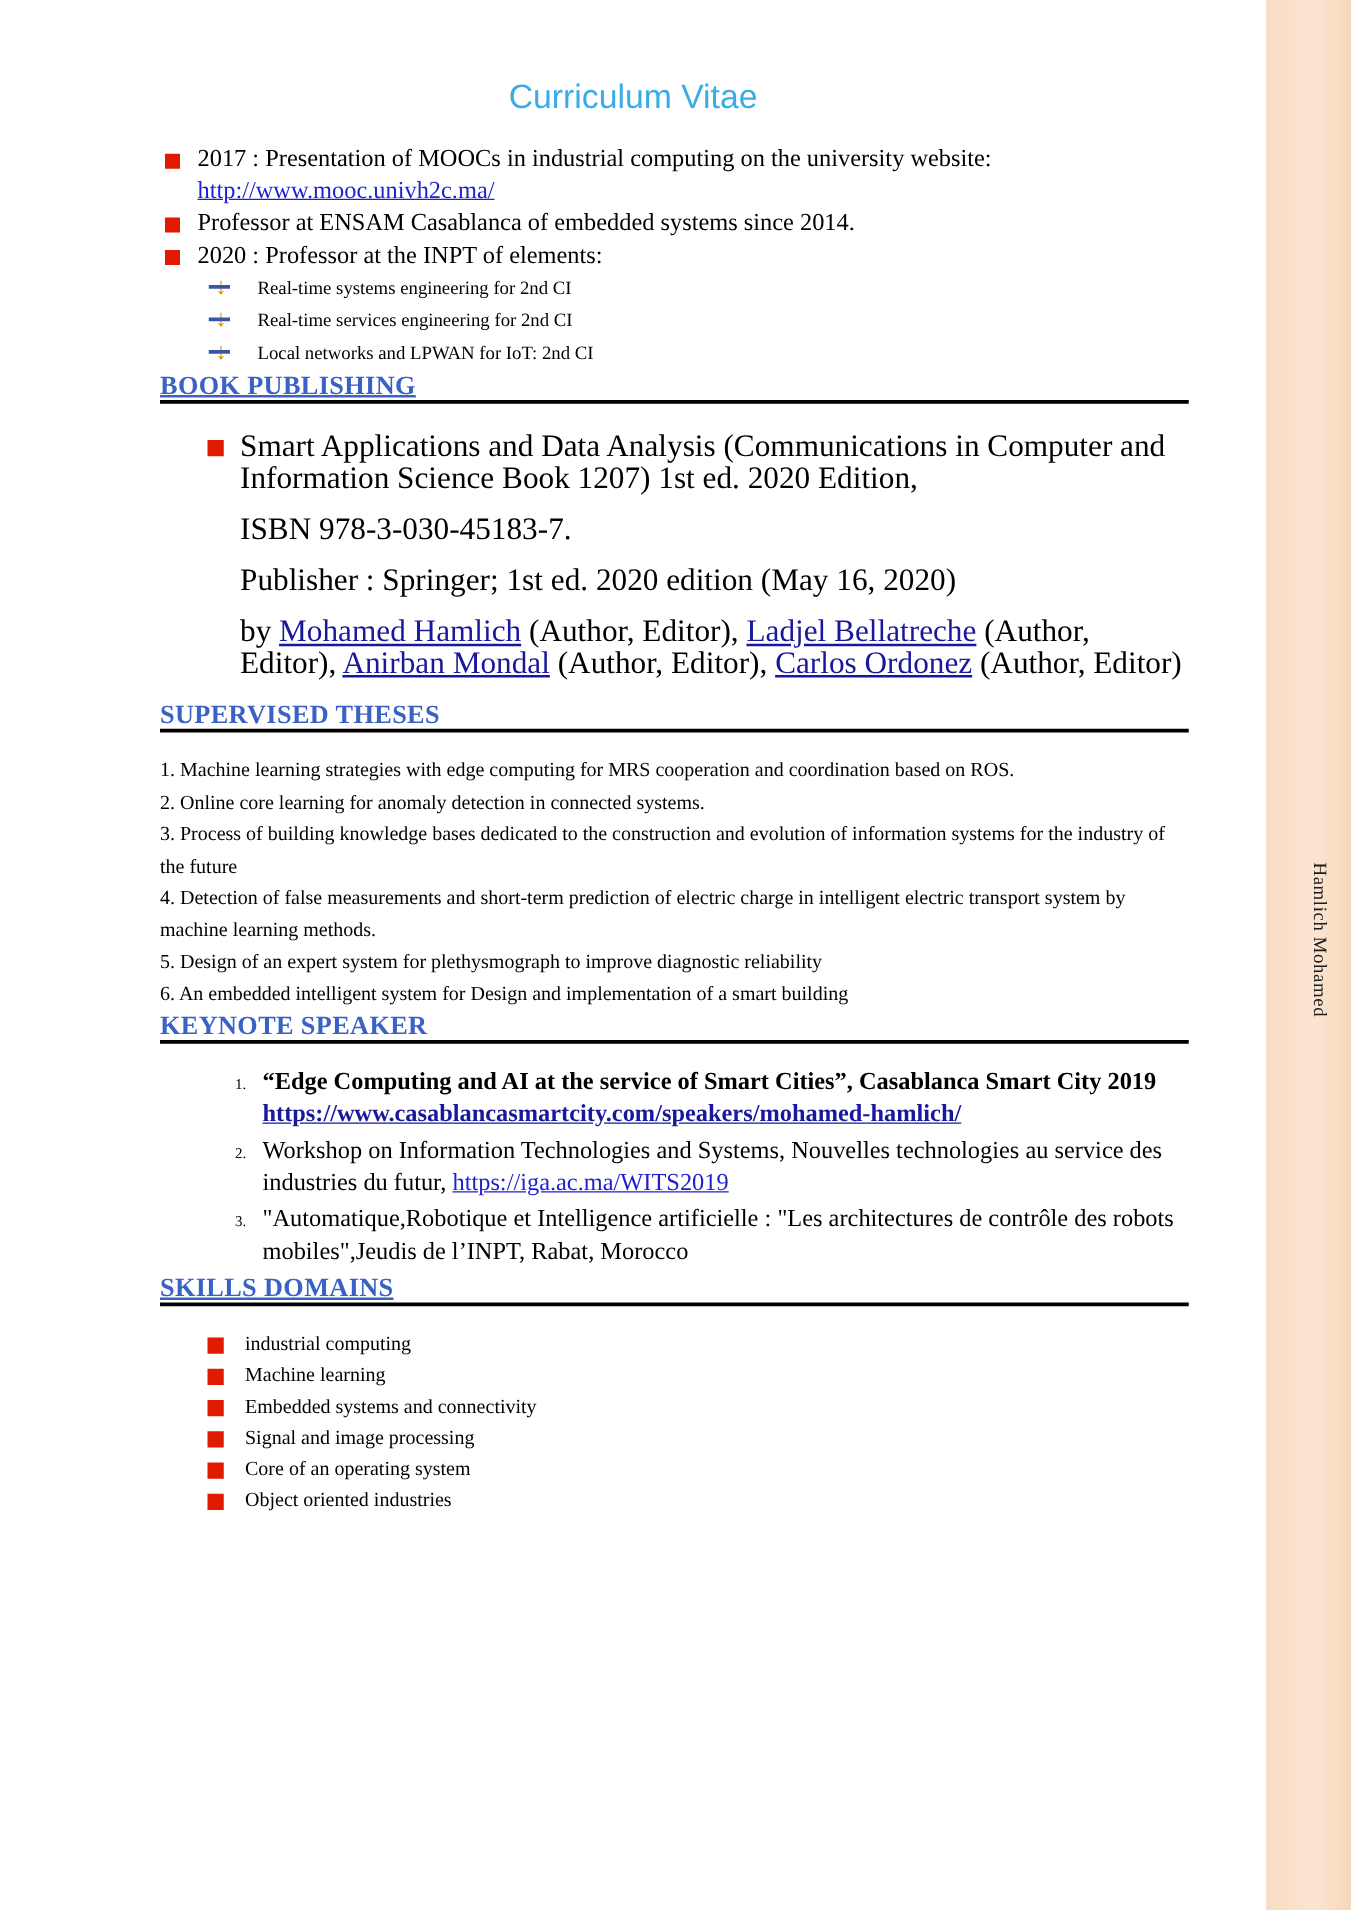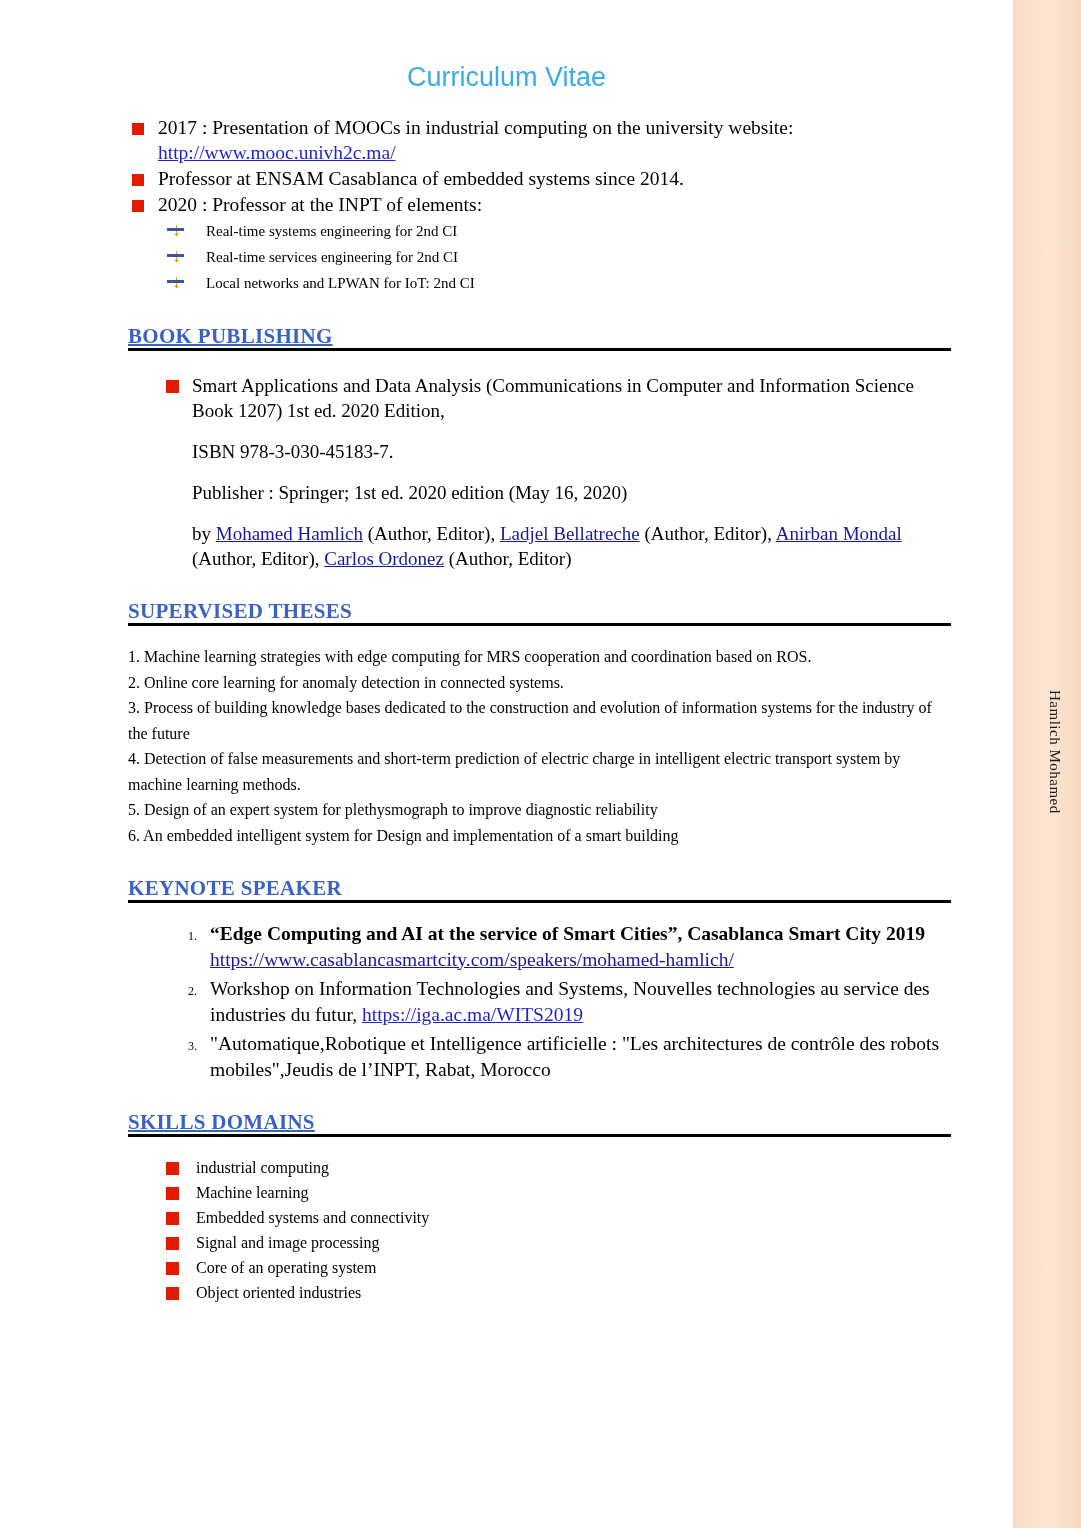--- a/index.html
+++ b/index.html
@@ -111,21 +111,20 @@
     position: absolute;
     left: 29px;
     top: 10px;
     width: 17px;
     height: 3px;
     background: #3a55a8;
   }
 
   
   .section {
-    margin-top: 28px;
   }
   .sec-head {
     font-family: "Liberation Serif", serif;
     font-weight: bold;
     font-size: 21px;
     color: #3a62c4;
     letter-spacing: 0.3px;
     display: inline-block;
     position: relative;
     padding-bottom: 2px;
@@ -144,21 +143,21 @@
     height: 3px;
     background: #000;
   }
 
   .book-block {
     margin-top: 22px;
     padding-left: 0;
   }
   .book-block p {
     margin: 0 0 16px 0;
-    font-size: 19px;
+    font-size: 25px;
     line-height: 25px;
     padding-left: 64px;
   }
   .book-first {
     position: relative;
     padding-left: 64px;
     font-size: 19px;
     line-height: 25px;
     margin: 0 0 16px 0;
   }
@@ -187,21 +186,21 @@
   }
   ol.keynote > li {
     margin-bottom: 4px;
     padding-left: 10px;
   }
   ol.keynote > li::marker {
     font-size: 12px;
   }
   .bold-blue-link {
     color: #18189c;
-    font-weight: normal;
+    font-weight: bold;
     text-decoration: underline;
   }
 
   ul.skills {
     list-style: none;
     margin: 18px 0 0 0;
     padding: 0 0 0 38px;
   }
   ul.skills > li {
     position: relative;

